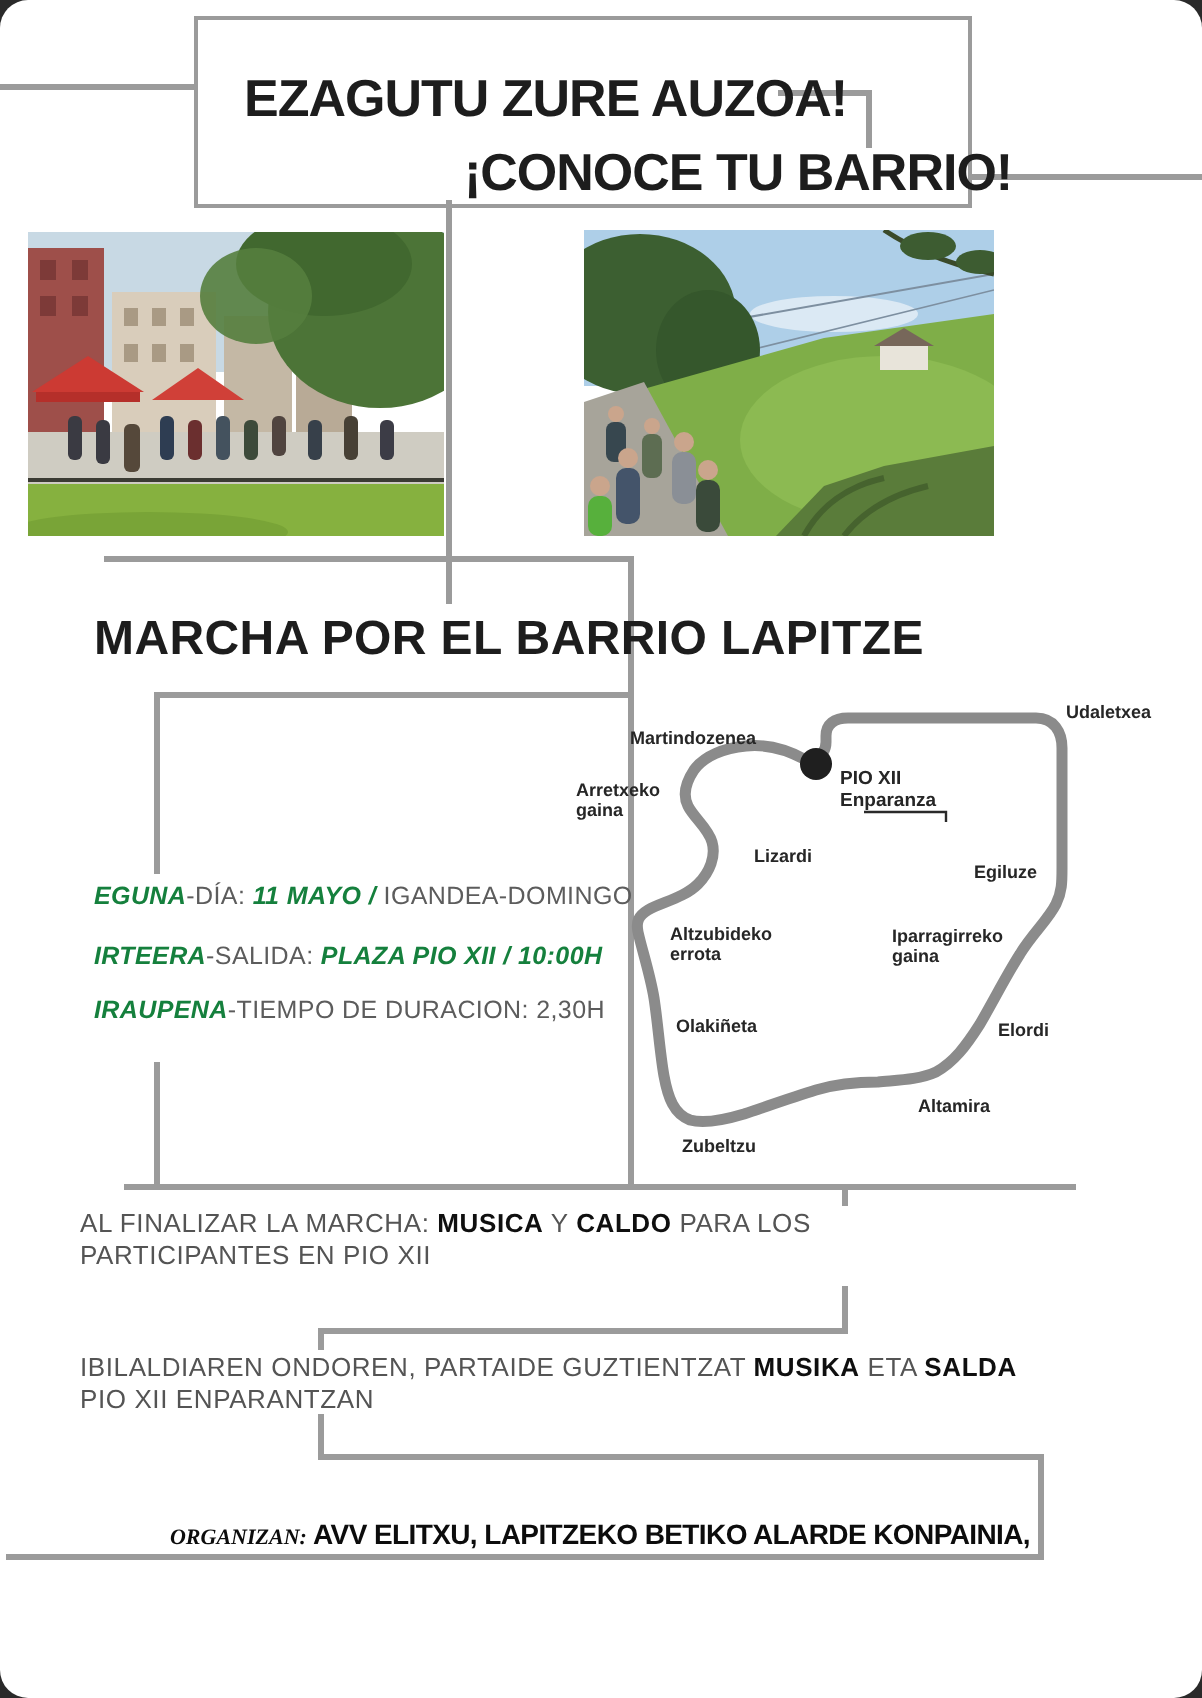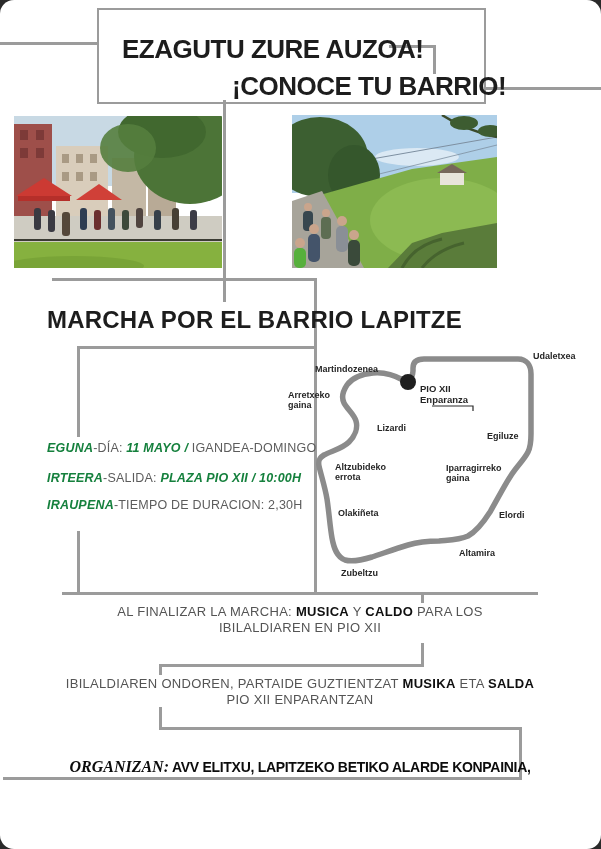--- a/index.html
+++ b/index.html
@@ -10,27 +10,27 @@
              border:2.5px solid #9b9b9b;background:#fff;}
   .t-big{position:absolute;font-weight:bold;font-size:26px;letter-spacing:-0.5px;
          white-space:nowrap;color:#1d1d1d;}
   .heading{position:absolute;left:47px;top:306px;font-weight:bold;font-size:24px;
            letter-spacing:0.2px;white-space:nowrap;color:#1d1d1d;}
   .subheading{position:absolute;left:89px;top:352px;font-family:"Liberation Serif",serif;
               font-weight:bold;font-size:18px;letter-spacing:0.6px;white-space:nowrap;color:#111;}
   .detail{position:absolute;left:47px;font-size:12.5px;white-space:nowrap;color:#5c5c5c;
           letter-spacing:0.2px;}
   .detail b{color:#15803d;font-style:italic;}
-  .para{position:absolute;left:40px;width:520px;text-align:center;font-size:13px;
+  .para{position:absolute;left:40px;width:520px;font-size:13px;
         line-height:15.5px;color:#545454;letter-spacing:0.3px;}
   .para b{color:#0f0f0f;}
   .org{position:absolute;left:30px;width:540px;text-align:center;font-size:14px;
        font-weight:bold;line-height:28px;letter-spacing:-0.3px;color:#0c0c0c;}
   .org .org-label{font-family:"Liberation Serif",serif;font-style:italic;font-weight:bold;
-                  font-size:16px;letter-spacing:0px;margin-top:24px;}
+                  font-size:11px;letter-spacing:0px;margin-top:24px;}
   .photo{position:absolute;display:block;}
   .map-svg{position:absolute;left:280px;top:345px;}
   .map-svg text{font-family:"Liberation Sans",sans-serif;font-size:9px;font-weight:bold;fill:#262626;}
 </style>
 </head>
 <body>
 
 <div class="page">
 
   <div class="ln" style="left:0;top:42px;width:97px;height:2.5px"></div>
@@ -171,21 +171,21 @@
     <text x="446" y="471">Iparragirreko</text>
     <text x="446" y="481">gaina</text>
     <text x="338" y="516">Olakiñeta</text>
     <text x="499" y="518">Elordi</text>
     <text x="459" y="556">Altamira</text>
     <text x="341" y="576">Zubeltzu</text>
   </svg>
 
   <div class="para" style="top:604px">
     <span>AL FINALIZAR LA MARCHA: </span><b>MUSICA</b><span> Y </span><b>CALDO</b><span> PARA LOS</span><br>
-    <span>IBILALDIAREN EN PIO XII</span>
+    <span>PARTICIPANTES EN PIO XII</span>
   </div>
   <div class="para" style="top:676px">
     <span>IBILALDIAREN ONDOREN, PARTAIDE GUZTIENTZAT </span><b>MUSIKA</b><span> ETA </span><b>SALDA</b><br>
     <span>PIO XII ENPARANTZAN</span>
   </div>
 
   <div class="org" style="top:753px">
     <span class="org-label">ORGANIZAN:</span><span> AVV ELITXU, LAPITZEKO BETIKO ALARDE KONPAINIA,</span><br>
   </div>
 

